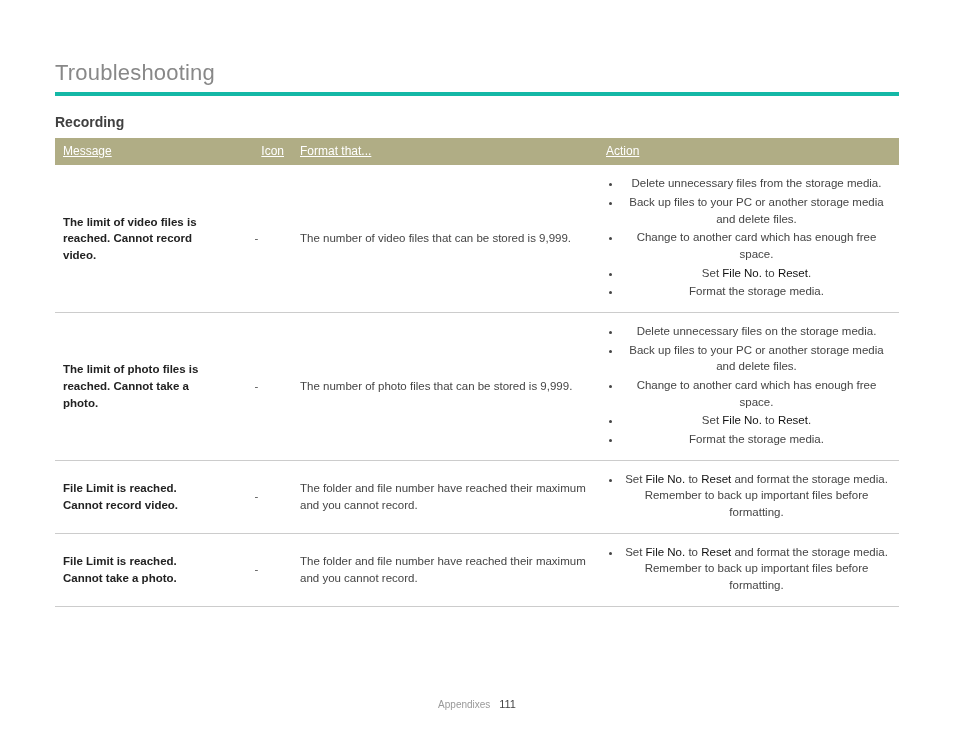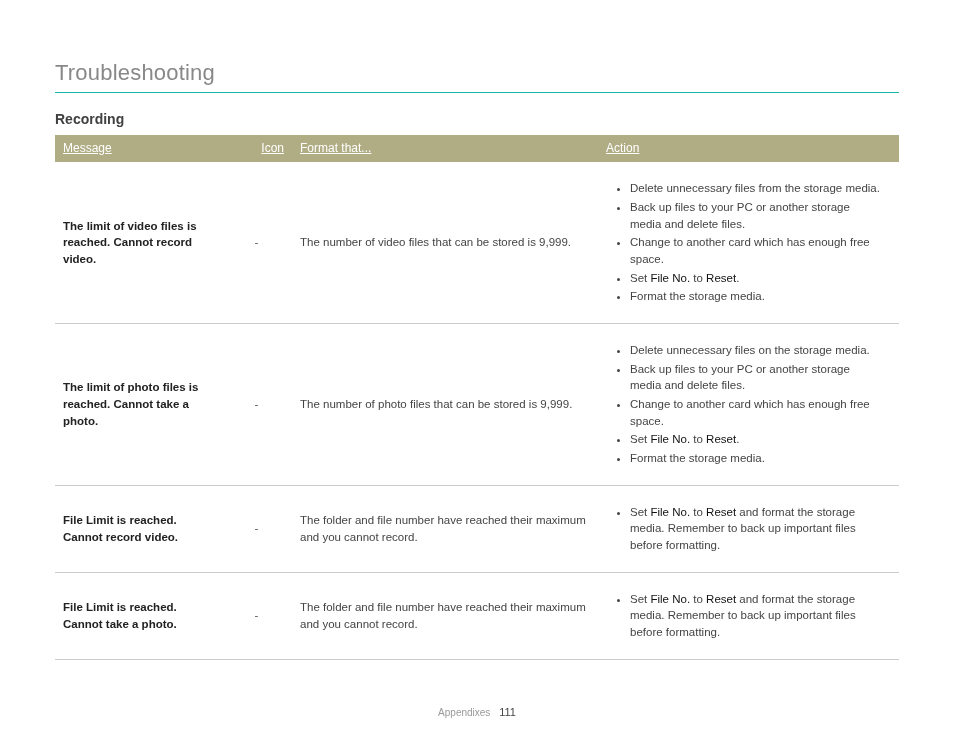--- a/index.html
+++ b/index.html
@@ -15,21 +15,21 @@
   }
   .page {
     padding: 60px 55px 0 55px;
   }
   h1.title {
     font-size: 22px;
     font-weight: normal;
     color: #888;
     margin: 0 0 8px 0;
     padding-bottom: 6px;
-    border-bottom: 1px solid #14b8a6;
+    border-bottom: 4px solid #14b8a6;
     letter-spacing: 0.2px;
   }
   h2.section {
     font-size: 14px;
     font-weight: bold;
     color: #404040;
     margin: 18px 0 8px 0;
   }
   table.trouble {
     width: 100%;
@@ -60,30 +60,31 @@
   table.trouble tbody td.msg {
     font-weight: bold;
     color: #222;
     vertical-align: middle;
   }
   table.trouble tbody td.icon {
     text-align: center;
     color: #555;
   }
   ul.actions {
-    margin: 8px;
+    margin: 0;
     padding-left: 16px;
+    text-align: center;
   }
   ul.actions li {
     margin: 0 0 2px 0;
   }
   .bold { font-weight: normal; color: #111; }
   .footer {
     position: absolute;
-    bottom: 12px;
+    bottom: 20px;
     width: 100%;
     text-align: center;
     font-size: 10px;
     color: #999;
   }
   .footer .pn { color: #444; font-size: 11px; margin-left: 6px; }
   .lens-icon {
     display: inline-block;
     width: 18px; height: 18px;
     border: 1.5px solid #555;

